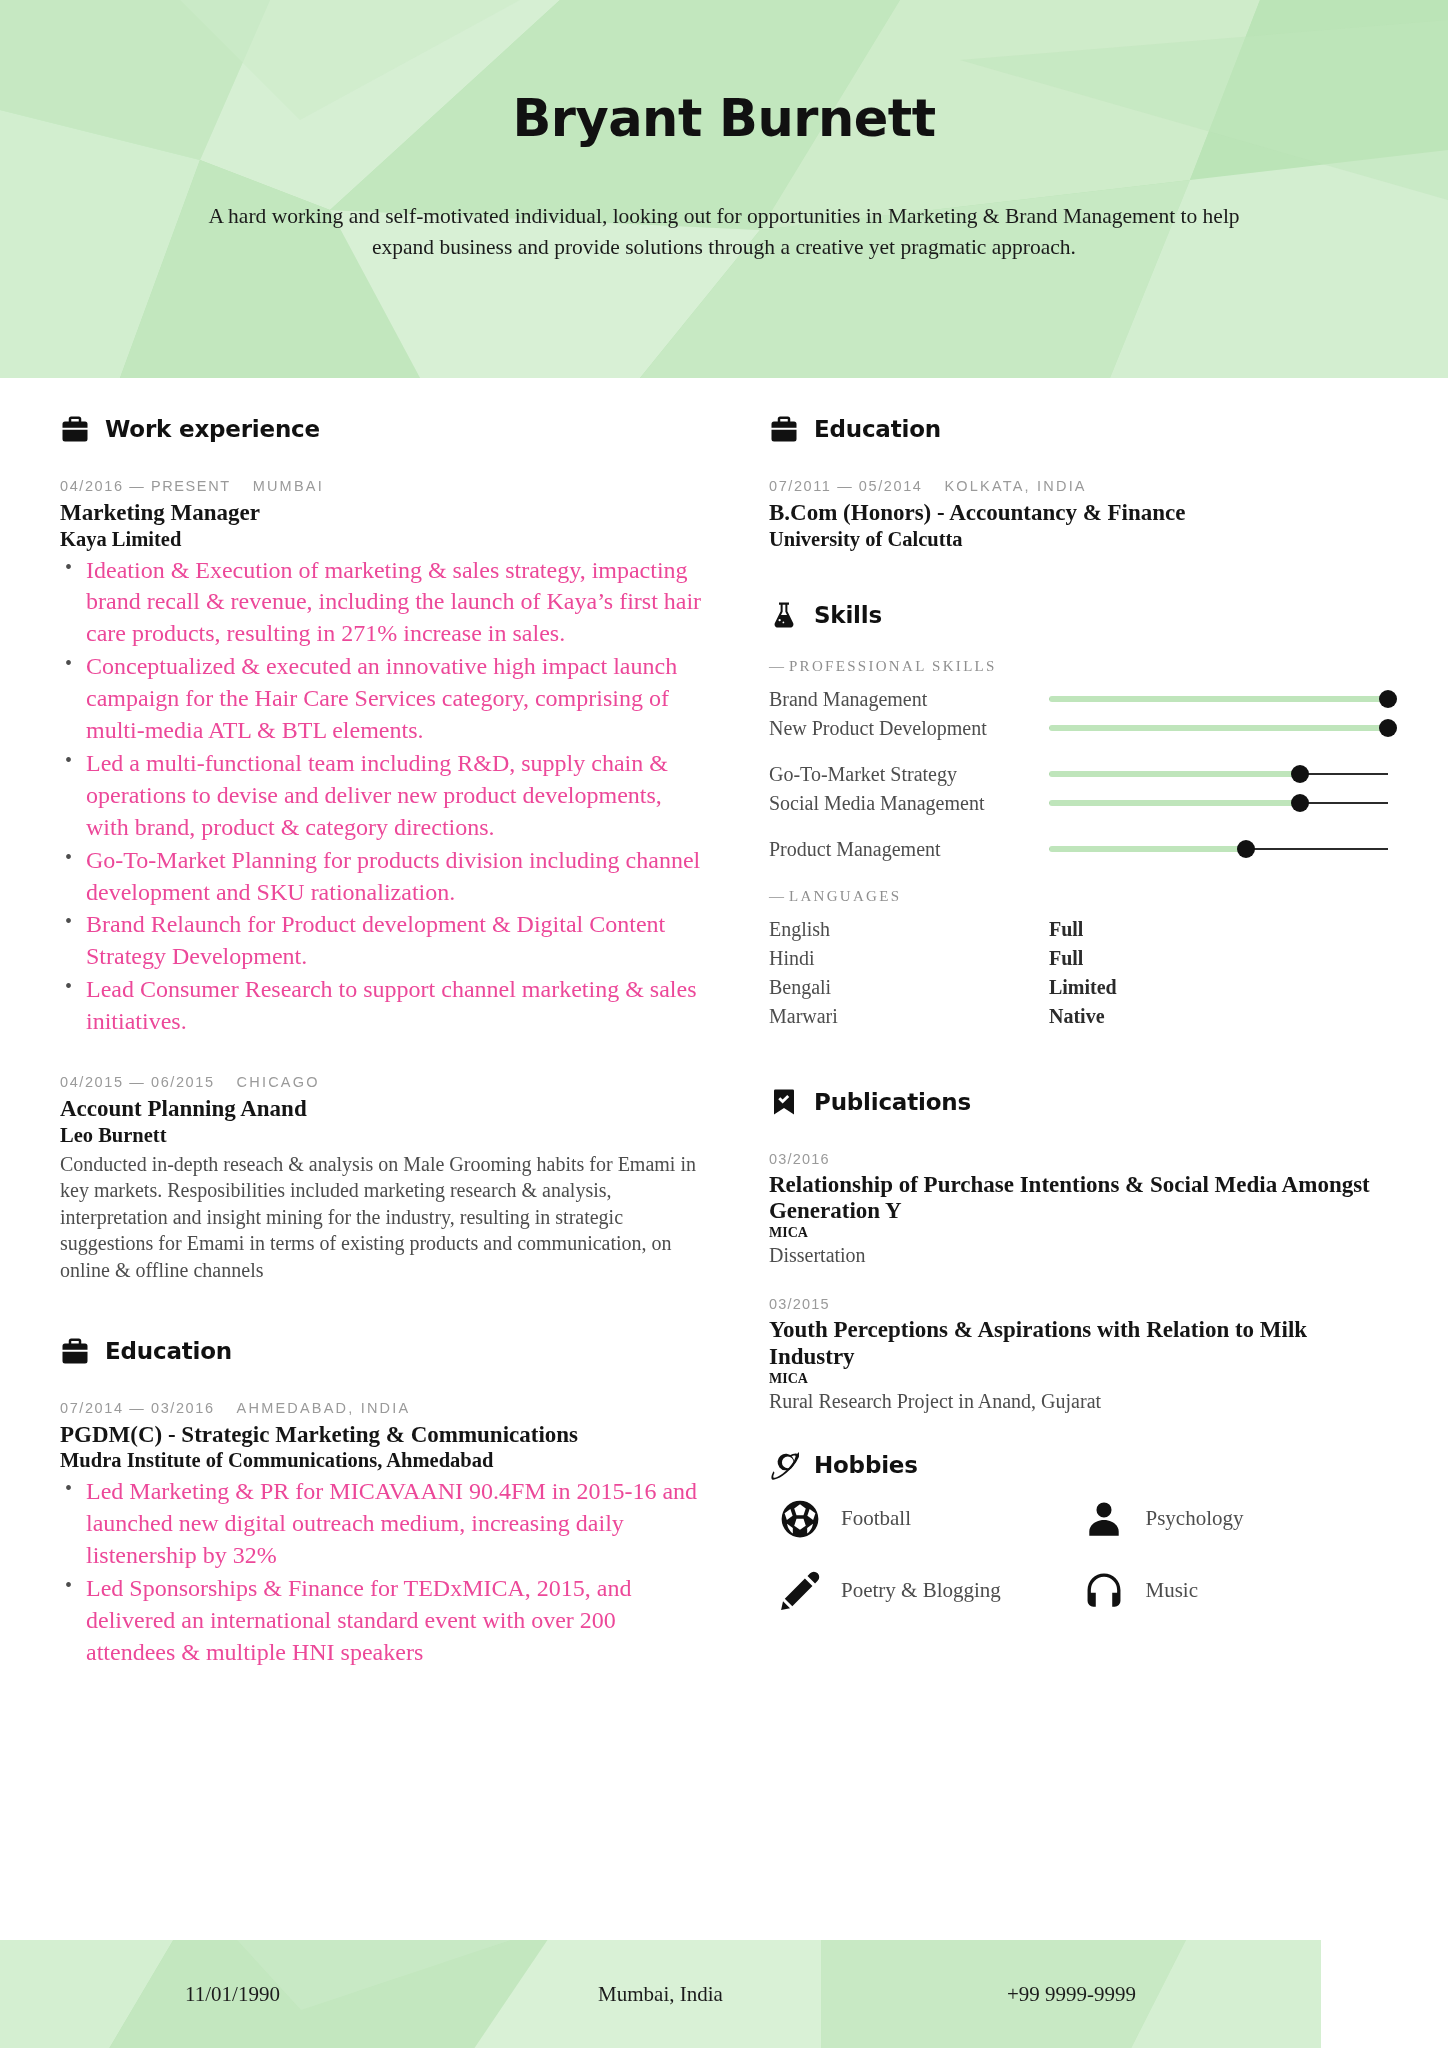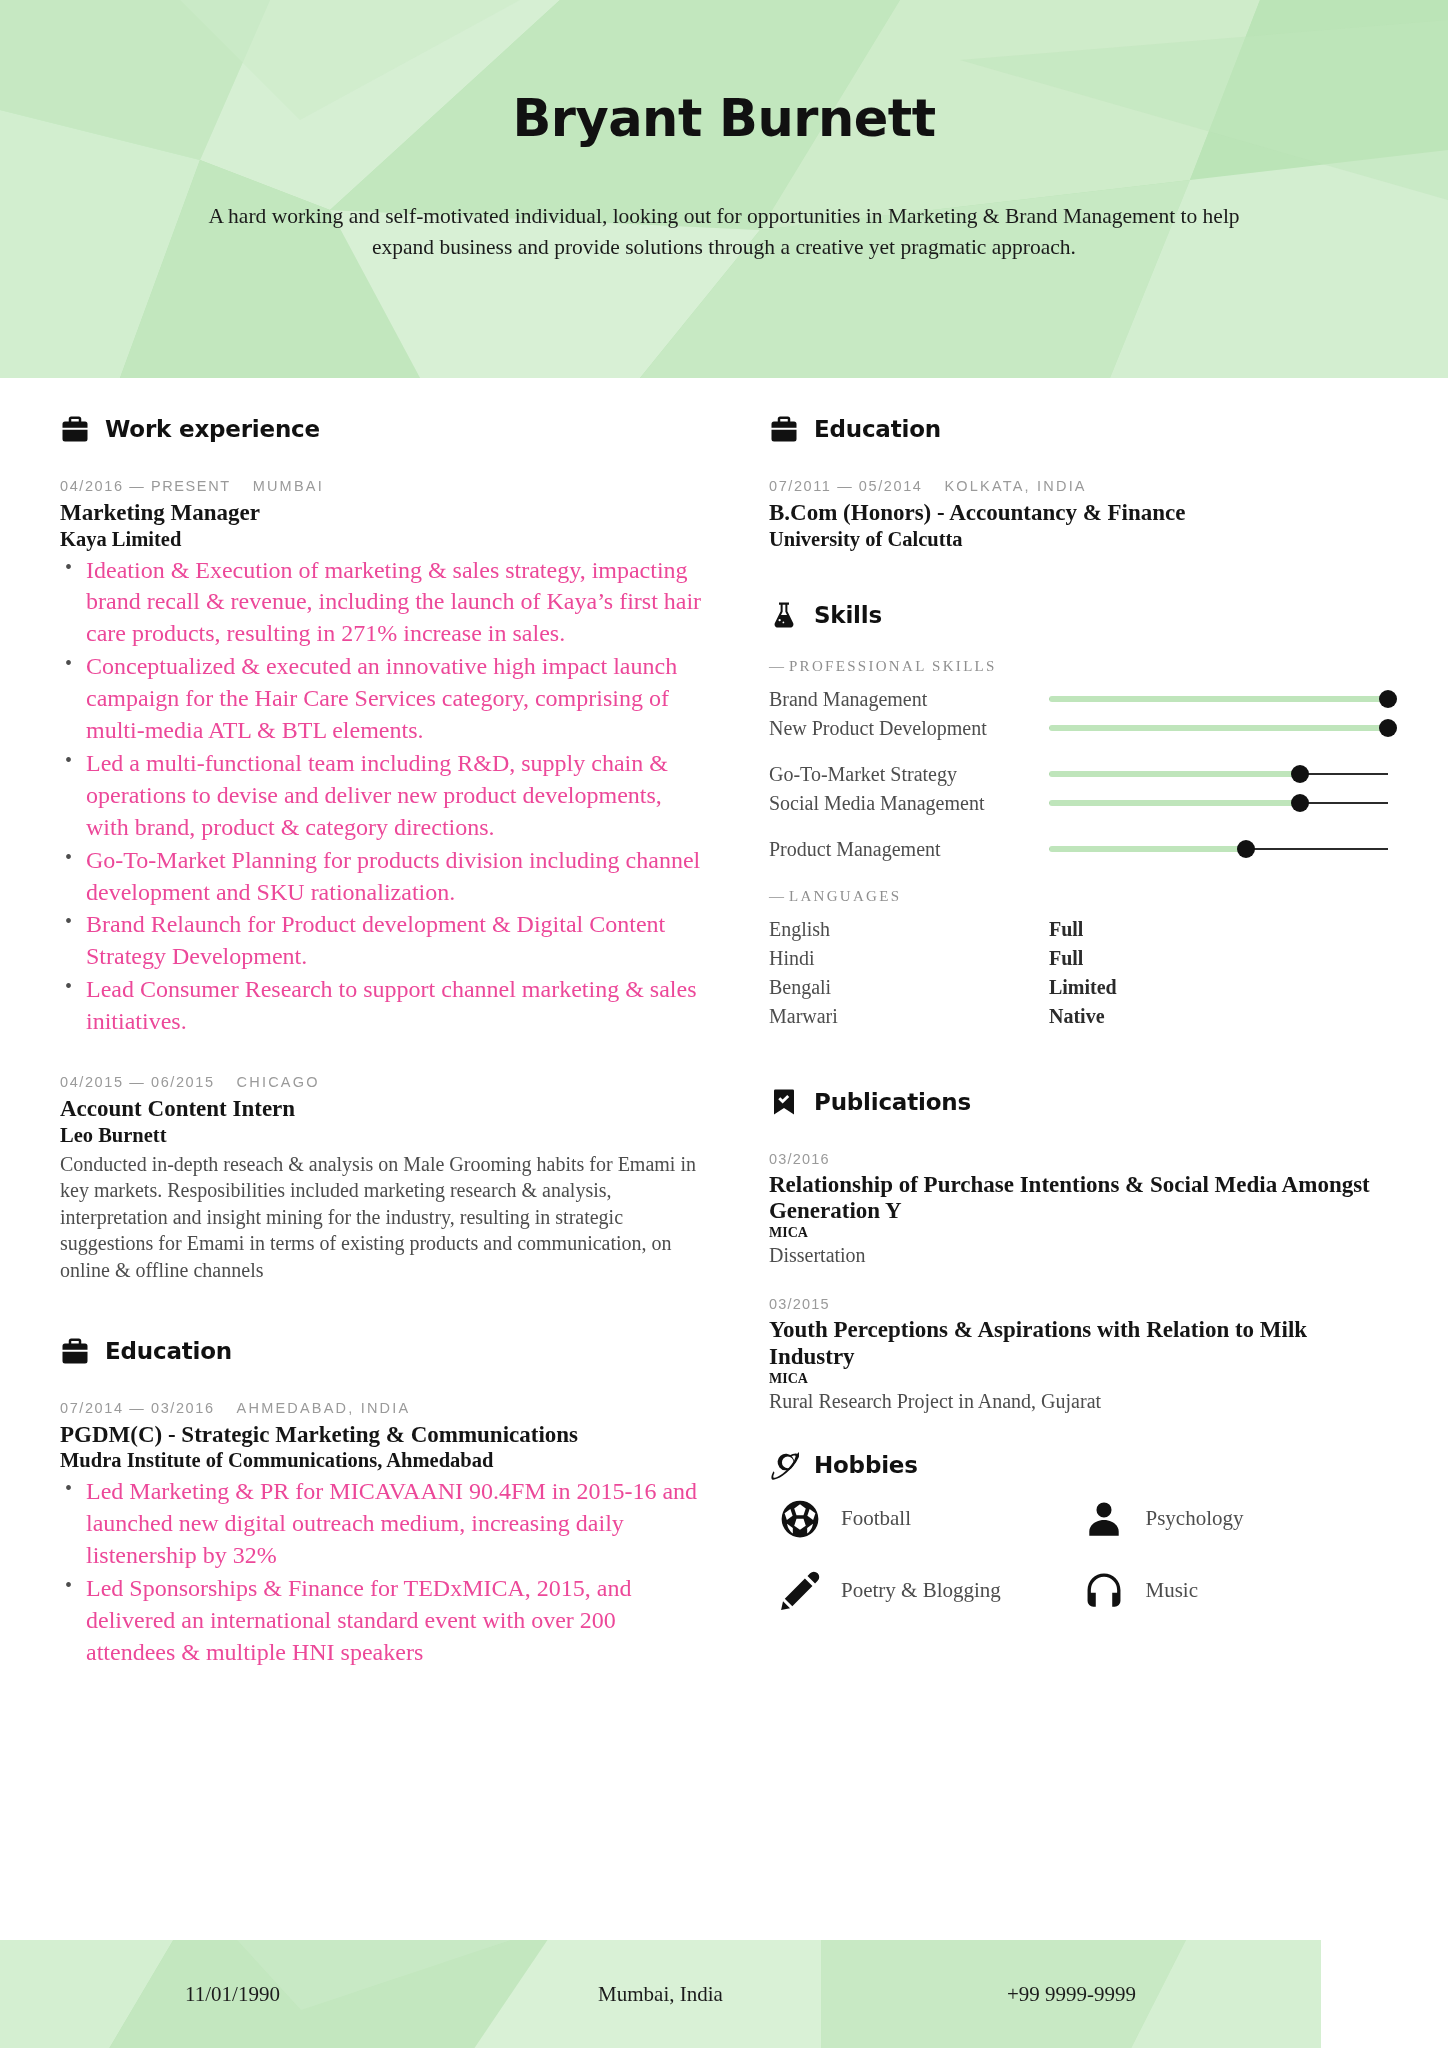--- a/index.html
+++ b/index.html
@@ -301,21 +301,21 @@
           <li>Go-To-Market Planning for products division including channel development and SKU rationalization.</li>
           <li>Brand Relaunch for Product development &amp; Digital Content Strategy Development.</li>
           <li>Lead Consumer Research to support channel marketing &amp; sales initiatives.</li>
         </ul>
       </div>
 
       <div class="entry" style="margin-top:36px;">
         <div class="meta">
           <span>04/2015 — 06/2015</span><span class="loc">CHICAGO</span>
         </div>
-        <div class="role">Account Content Intern</div>
+        <div class="role">Account Planning Anand</div>
         <div class="org">Leo Burnett</div>
         <p class="desc">Conducted in-depth reseach &amp; analysis on Male Grooming habits for Emami in key markets. Resposibilities included marketing research &amp; analysis, interpretation and insight mining for the industry, resulting in strategic suggestions for Emami in terms of existing products and communication, on online &amp; offline channels</p>
       </div>
     </div>
 
     <div style="margin-top:52px;">
       <div class="section-head">
         <span class="ico">
           <svg viewBox="0 0 24 24">
               <path d="M9 2h6a2 2 0 0 1 2 2v2h3a2 2 0 0 1 2 2v3H2V8a2 2 0 0 1 2-2h3V4a2 2 0 0 1 2-2zm0 4h6V4H9v2zM2 12.5h20V20a2 2 0 0 1-2 2H4a2 2 0 0 1-2-2v-7.5zM6 16h12v1.5H6V16z"></path>

